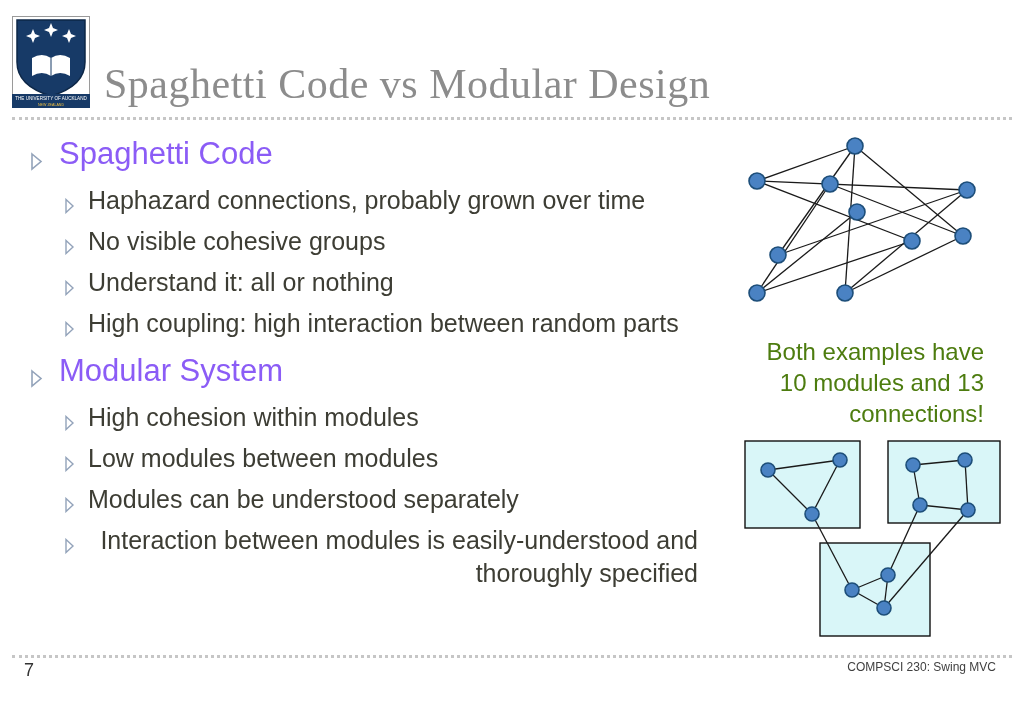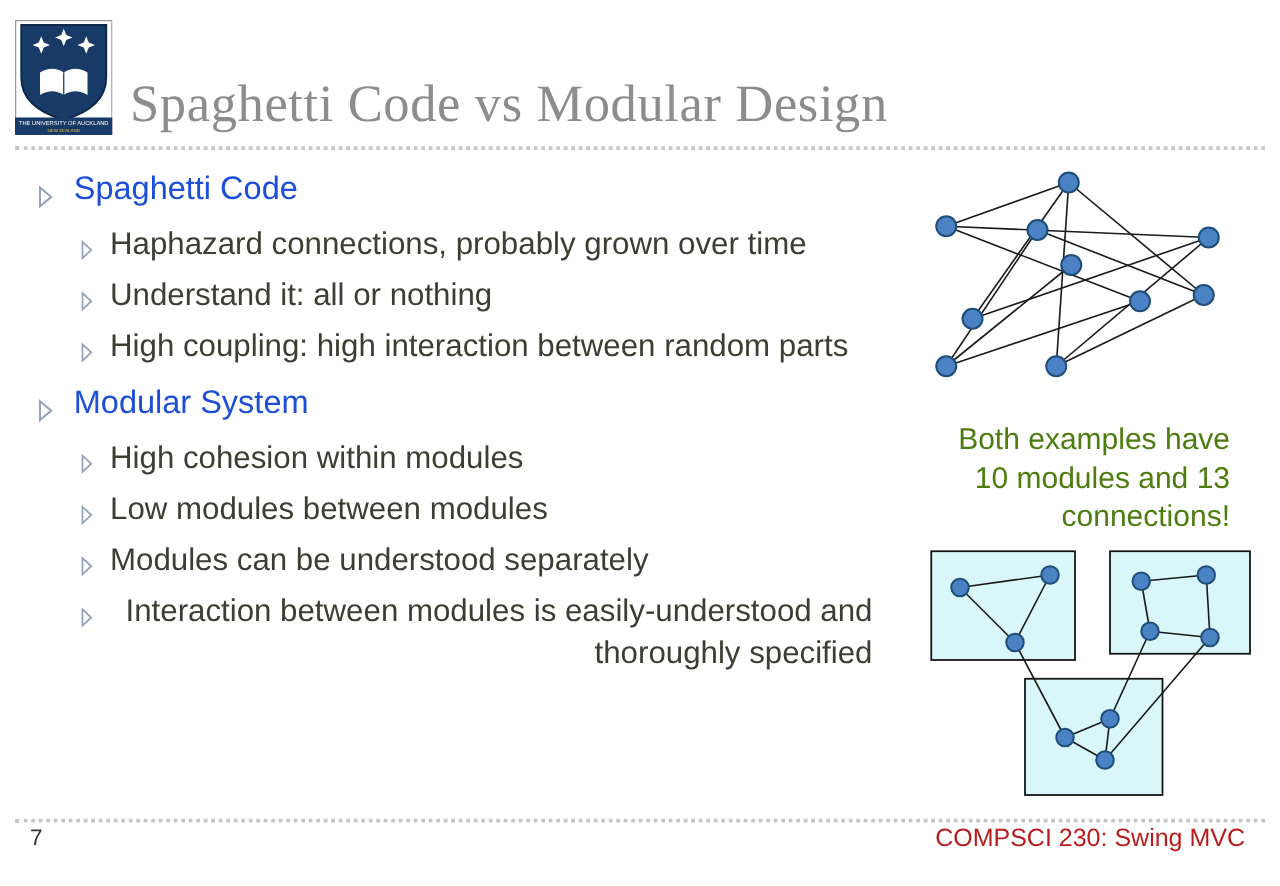--- a/index.html
+++ b/index.html
@@ -14,35 +14,35 @@
     font-family:"Liberation Serif",serif;font-weight:400;
     font-size:42px;color:#8c8c8c;letter-spacing:.5px;white-space:nowrap;
   }
   .divider{position:absolute;left:12px;right:12px;border-top:3px dotted #c6c6c6;height:0;}
   .divider.top{top:117px;}
   .divider.bottom{top:655px;}
 
   
   .bullets{position:absolute;left:20px;top:126px;width:706px;margin:0;padding:0;list-style:none;}
   .bullets li{display:flex;align-items:flex-start;}
-  li.l1{font-size:26px;color:#1d4ed8;margin:9px 0 4px 0;}
+  li.l1{font-size:31px;color:#8b5cf6;margin:9px 0 4px 0;}
   li.l1 .mk{flex:0 0 auto;margin:8px 16px 0 10px;}
   li.l1 .txt{line-height:1.2;}
   li.l2{font-size:25px;color:#3d3d34;margin:5px 0;text-align:right;}
   li.l2 .mk{flex:0 0 auto;margin:7px 13px 0 44px;}
   li.l2 .txt{line-height:1.3;max-width:610px;}
 
   
   .spag{position:absolute;left:740px;top:133px;}
   .mod{position:absolute;left:740px;top:438px;}
   .caption{position:absolute;left:744px;top:336px;width:240px;font-size:24px;line-height:1.3;color:#4d7c0f;text-align:right;}
 
   
   .footer-left{position:absolute;left:24px;top:660px;font-size:18px;color:#333333;}
-  .footer-right{position:absolute;right:28px;top:660px;font-size:20px;color:#b91c1c;}
+  .footer-right{position:absolute;right:28px;top:660px;font-size:12px;color:#404040;}
 </style>
 </head>
 <body>
 
 <div class="slide">
 
   <div class="logo">
     <svg width="78" height="92" viewBox="0 0 78 92">
       <rect x="0.5" y="0.5" width="77" height="91" fill="#ffffff" stroke="#9a9a9a" stroke-width="1"></rect>
       <path d="M5 4 H73 V46 Q73 70 39 80 Q5 70 5 46 Z" fill="#173a67" stroke="#0d2747" stroke-width="1.5"></path>
@@ -66,20 +66,26 @@
       <span class="mk"><svg width="13" height="19" viewBox="0 0 13 19">
             <path d="M2 2 L11 9.5 L2 17 Z" fill="none" stroke="#93a3ba" stroke-width="1.6"></path>
           </svg></span>
       <span class="txt">Spaghetti Code</span>
     </li>
     <li class="l2">
       <span class="mk"><svg width="11" height="16" viewBox="0 0 11 16">
             <path d="M2 1.5 L9 8 L2 14.5 Z" fill="none" stroke="#93a3ba" stroke-width="1.4"></path>
           </svg></span>
       <span class="txt">Haphazard connections, probably grown over time</span>
+    </li>
+    <li class="l2">
+      <span class="mk"><svg width="11" height="16" viewBox="0 0 11 16">
+            <path d="M2 1.5 L9 8 L2 14.5 Z" fill="none" stroke="#93a3ba" stroke-width="1.4"></path>
+          </svg></span>
+      <span class="txt">No visible cohesive groups</span>
     </li>
     <li class="l2">
       <span class="mk"><svg width="11" height="16" viewBox="0 0 11 16">
             <path d="M2 1.5 L9 8 L2 14.5 Z" fill="none" stroke="#93a3ba" stroke-width="1.4"></path>
           </svg></span>
       <span class="txt">Understand it: all or nothing</span>
     </li>
     <li class="l2">
       <span class="mk"><svg width="11" height="16" viewBox="0 0 11 16">
             <path d="M2 1.5 L9 8 L2 14.5 Z" fill="none" stroke="#93a3ba" stroke-width="1.4"></path>

